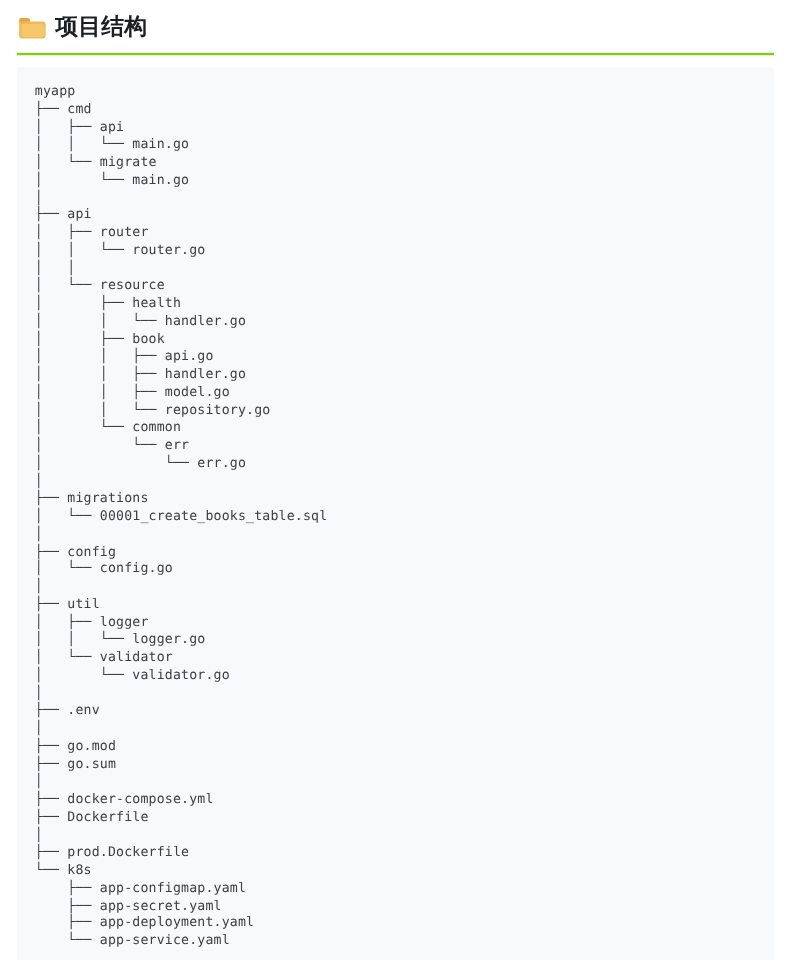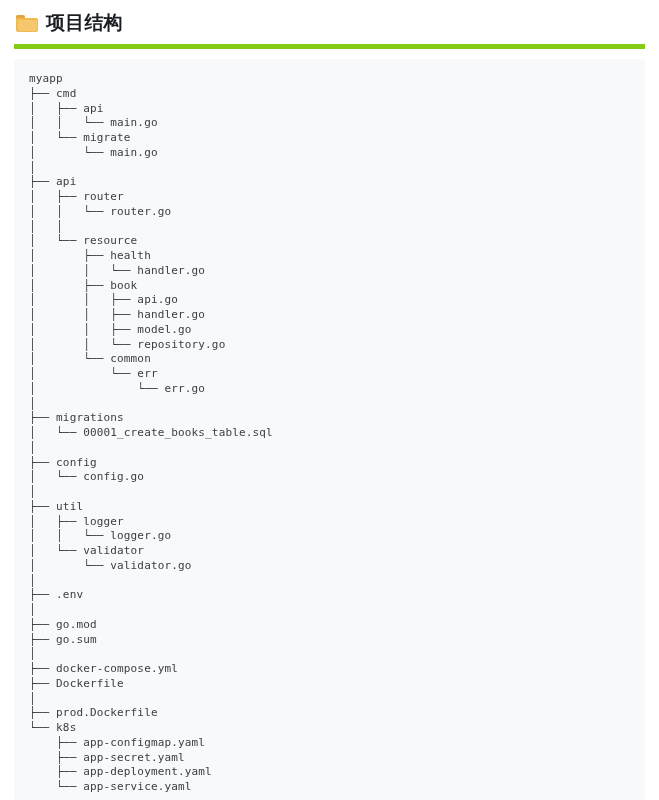--- a/index.html
+++ b/index.html
@@ -17,21 +17,21 @@
     width: 659px;
     min-height: 800px;
     padding: 10px 14px 0 14px;
     background: #ffffff;
   }
   .header {
     display: flex;
     align-items: center;
     gap: 8px;
     padding: 2px 0 10px 2px;
-    border-bottom: 5px solid #84cc16;
+    border-bottom: 2px solid #84cc16;
   }
   .folder-icon {
     display: inline-block;
     width: 22px;
     height: 18px;
     position: relative;
     flex: 0 0 auto;
   }
   .folder-icon .tab {
     position: absolute;

